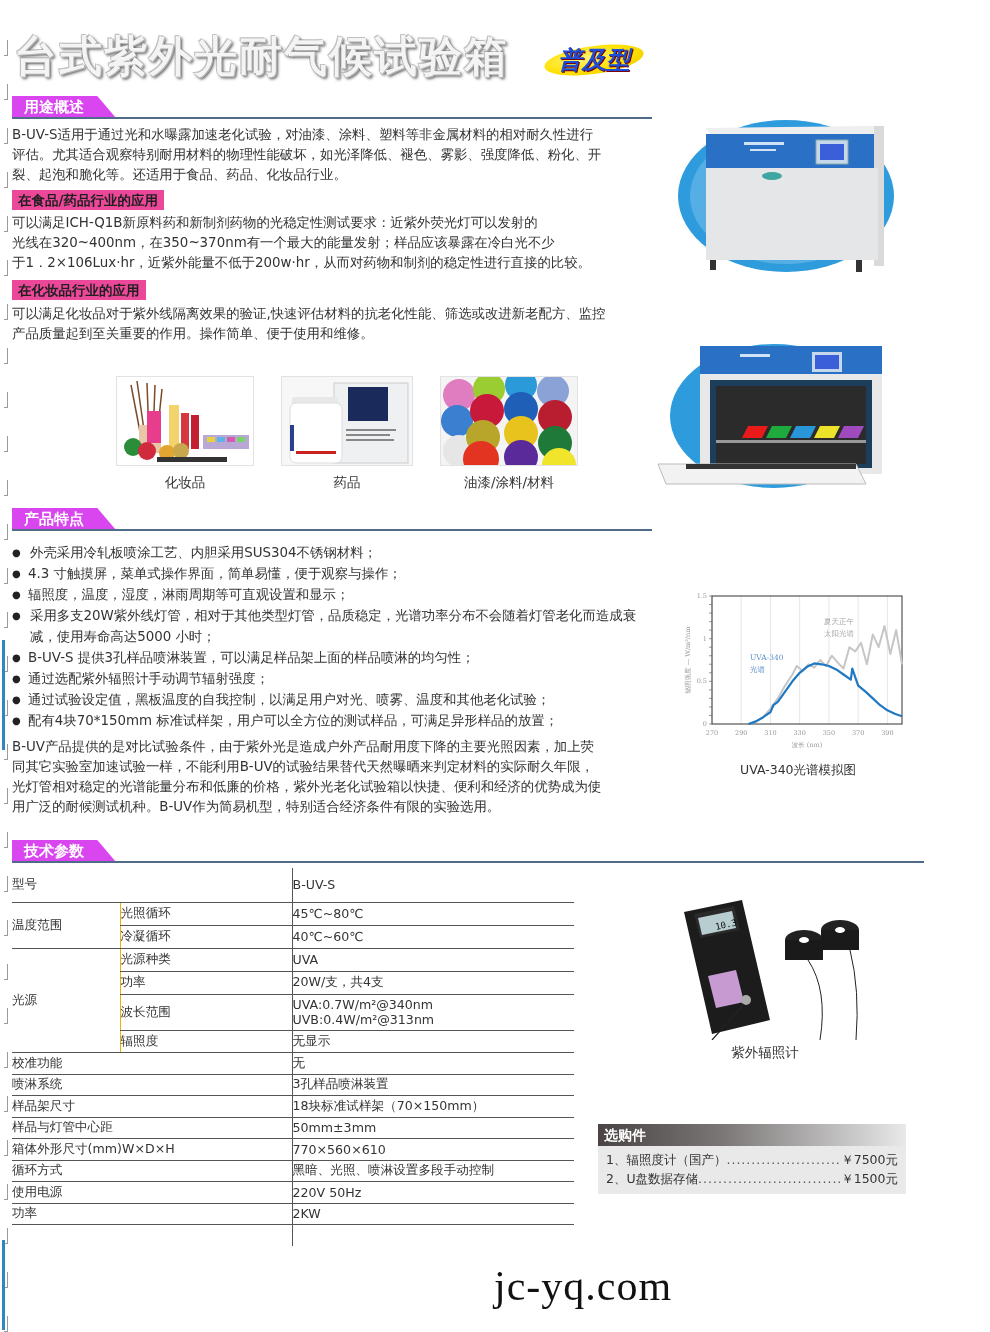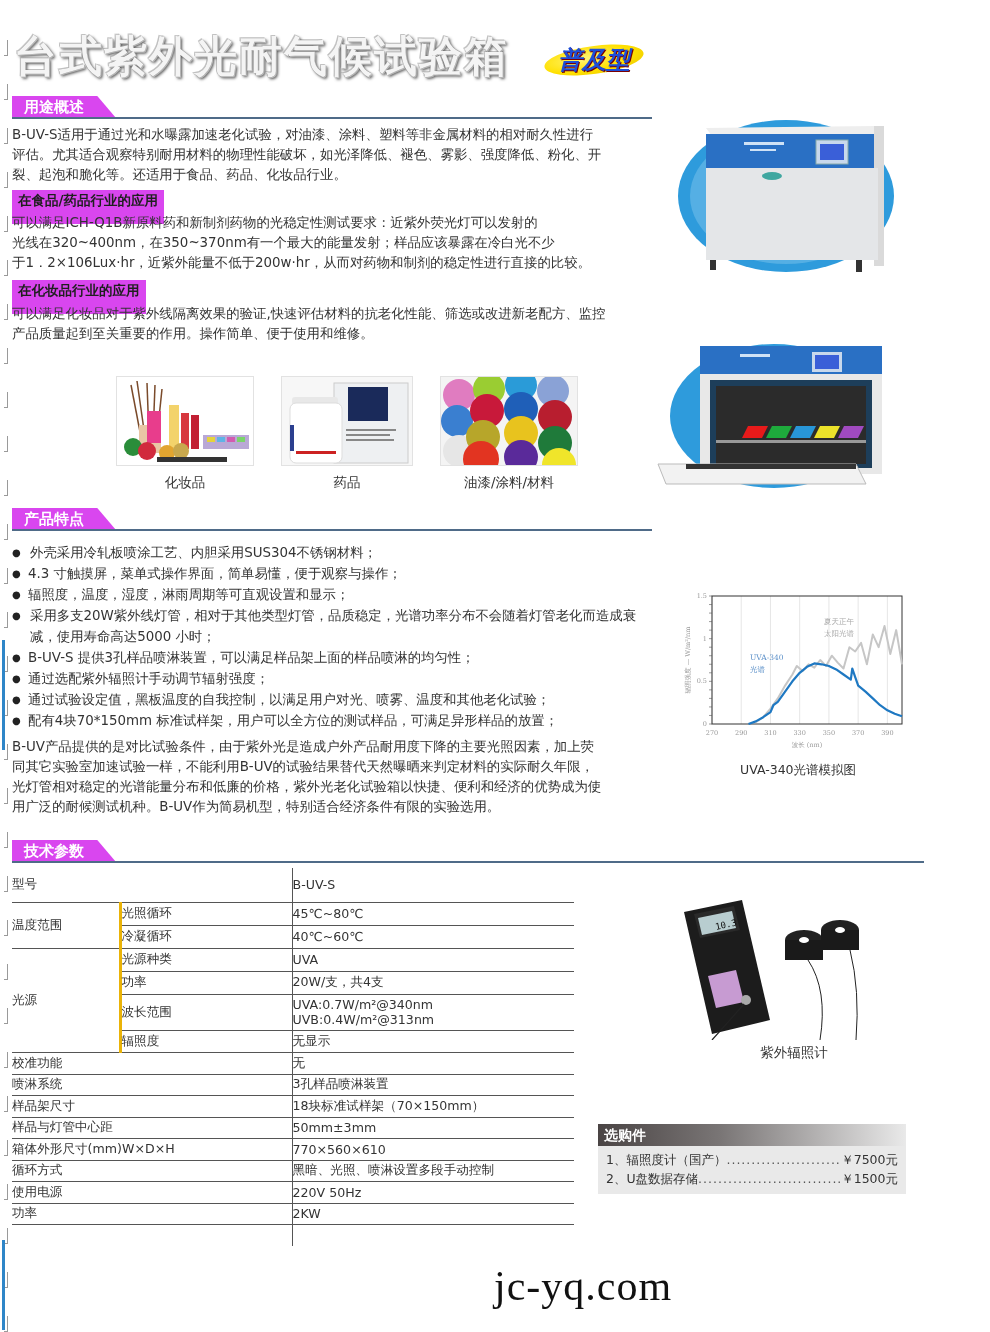--- a/index.html
+++ b/index.html
@@ -21,41 +21,41 @@
     font-family: "DejaVu Serif", serif; font-style: italic; text-shadow: 1px 1px 0 #7a0000; }
 
   
   .sec-head { position: absolute; left: 12px; height: 22px; }
   .sec-head .tab { position: absolute; left: 0; top: 0; height: 22px; width: 104px; background: #d946ef;
     clip-path: polygon(0 0, 82% 0, 100% 100%, 0 100%); }
   .sec-head .tab span { position: absolute; left: 12px; top: 2px; font-size: 15px; font-weight: bold; color: #fff; }
   .sec-head .line { position: absolute; left: 0; top: 21px; height: 2px; background: #4f6b88; }
 
   .para { position: absolute; left: 12px; font-size: 13.4px; line-height: 20px; color: #333; }
-  .sub-head { position: absolute; left: 12px; height: 34px; padding: 0 6px; background: #d946ef;
+  .sub-head { position: absolute; left: 12px; height: 20px; padding: 0 6px; background: #ec4899;
     font-size: 13.5px; font-weight: bold; line-height: 20px; color: #1f1f1f; }
 
   
   .photo { position: absolute; overflow: hidden; }
   .caption { position: absolute; font-size: 13.5px; color: #333; text-align: center; }
 
   
   .features { position: absolute; left: 12px; top: 542px; width: 650px; font-size: 13.4px; line-height: 21px; color: #333; list-style: none; }
   .features li { position: relative; padding-left: 16px; }
   .features li::before { content: "●"; position: absolute; left: 0; top: 0; font-size: 10px; color: #222; }
 
   
   .chart { position: absolute; left: 680px; top: 590px; width: 230px; height: 160px; }
   .chart-caption { position: absolute; left: 740px; top: 762px; font-size: 12.5px; color: #333; }
 
   
   .spec { position: absolute; left: 12px; top: 868px; width: 562px; font-size: 12.6px; color: #333; border-collapse: collapse; }
   .spec td { text-align: left; border-bottom: 1px solid #555; padding: 0; vertical-align: middle; }
   .spec td.c-right { border-left: 1px solid #555; }
-  .spec td.c-mid { border-left: 3px solid #eab308; margin-top: 48px; }
+  .spec td.c-mid { border-left: 1px solid #eab308; margin-top: 48px; }
   .spec .two-line { line-height: 15px; }
 
   
   .options { position: absolute; left: 598px; top: 1124px; width: 308px; height: 70px; background: #e9e9e9; }
   .options .hd { height: 22px; background: linear-gradient(90deg, #4a4444 0%, #7a7676 40%, #e9e9e9 100%); color: #fff;
     font-size: 14px; font-weight: bold; padding-left: 6px; line-height: 22px; }
   .options .row { font-size: 12.5px; color: #333; padding: 0 8px; height: 19px; line-height: 19px; display: flex; }
   .options .row .lbl { white-space: nowrap; }
   .options .row .dots { flex: 1; overflow: hidden; white-space: nowrap; color: #555; letter-spacing: 1px; }
   .options .row .price { white-space: nowrap; }
@@ -405,21 +405,21 @@
     <ellipse cx="144" cy="50" rx="19" ry="10" fill="#222"></ellipse>
     <rect x="125" y="50" width="38" height="20" fill="#1a1a1a"></rect>
     <ellipse cx="144" cy="50" rx="5" ry="3" fill="#fff"></ellipse>
     <ellipse cx="180" cy="40" rx="19" ry="10" fill="#222"></ellipse>
     <rect x="161" y="40" width="38" height="20" fill="#1a1a1a"></rect>
     <ellipse cx="180" cy="40" rx="5" ry="3" fill="#fff"></ellipse>
     <path d="M148 70 Q 168 100 160 150" stroke="#222" stroke-width="1" fill="none"></path>
     <path d="M190 60 Q 200 100 196 150" stroke="#222" stroke-width="1" fill="none"></path>
   </svg>
 </div>
-<div class="caption" style="left:729px; top:1044px; width:130px;font-family:Liberation Mono, monospace;">紫外辐照计</div>
+<div class="caption" style="left:700px; top:1044px; width:130px;font-family:Liberation Mono, monospace;">紫外辐照计</div>
 
 <div class="options">
   <div class="hd">选购件</div>
   <div class="row" style="margin-top:4px;">
     <span class="lbl">1、辐照度计（国产）</span>
     <span class="dots">............................................................</span>
     <span class="price">￥7500元</span>
   </div>
   <div class="row">
     <span class="lbl">2、U盘数据存储</span>

